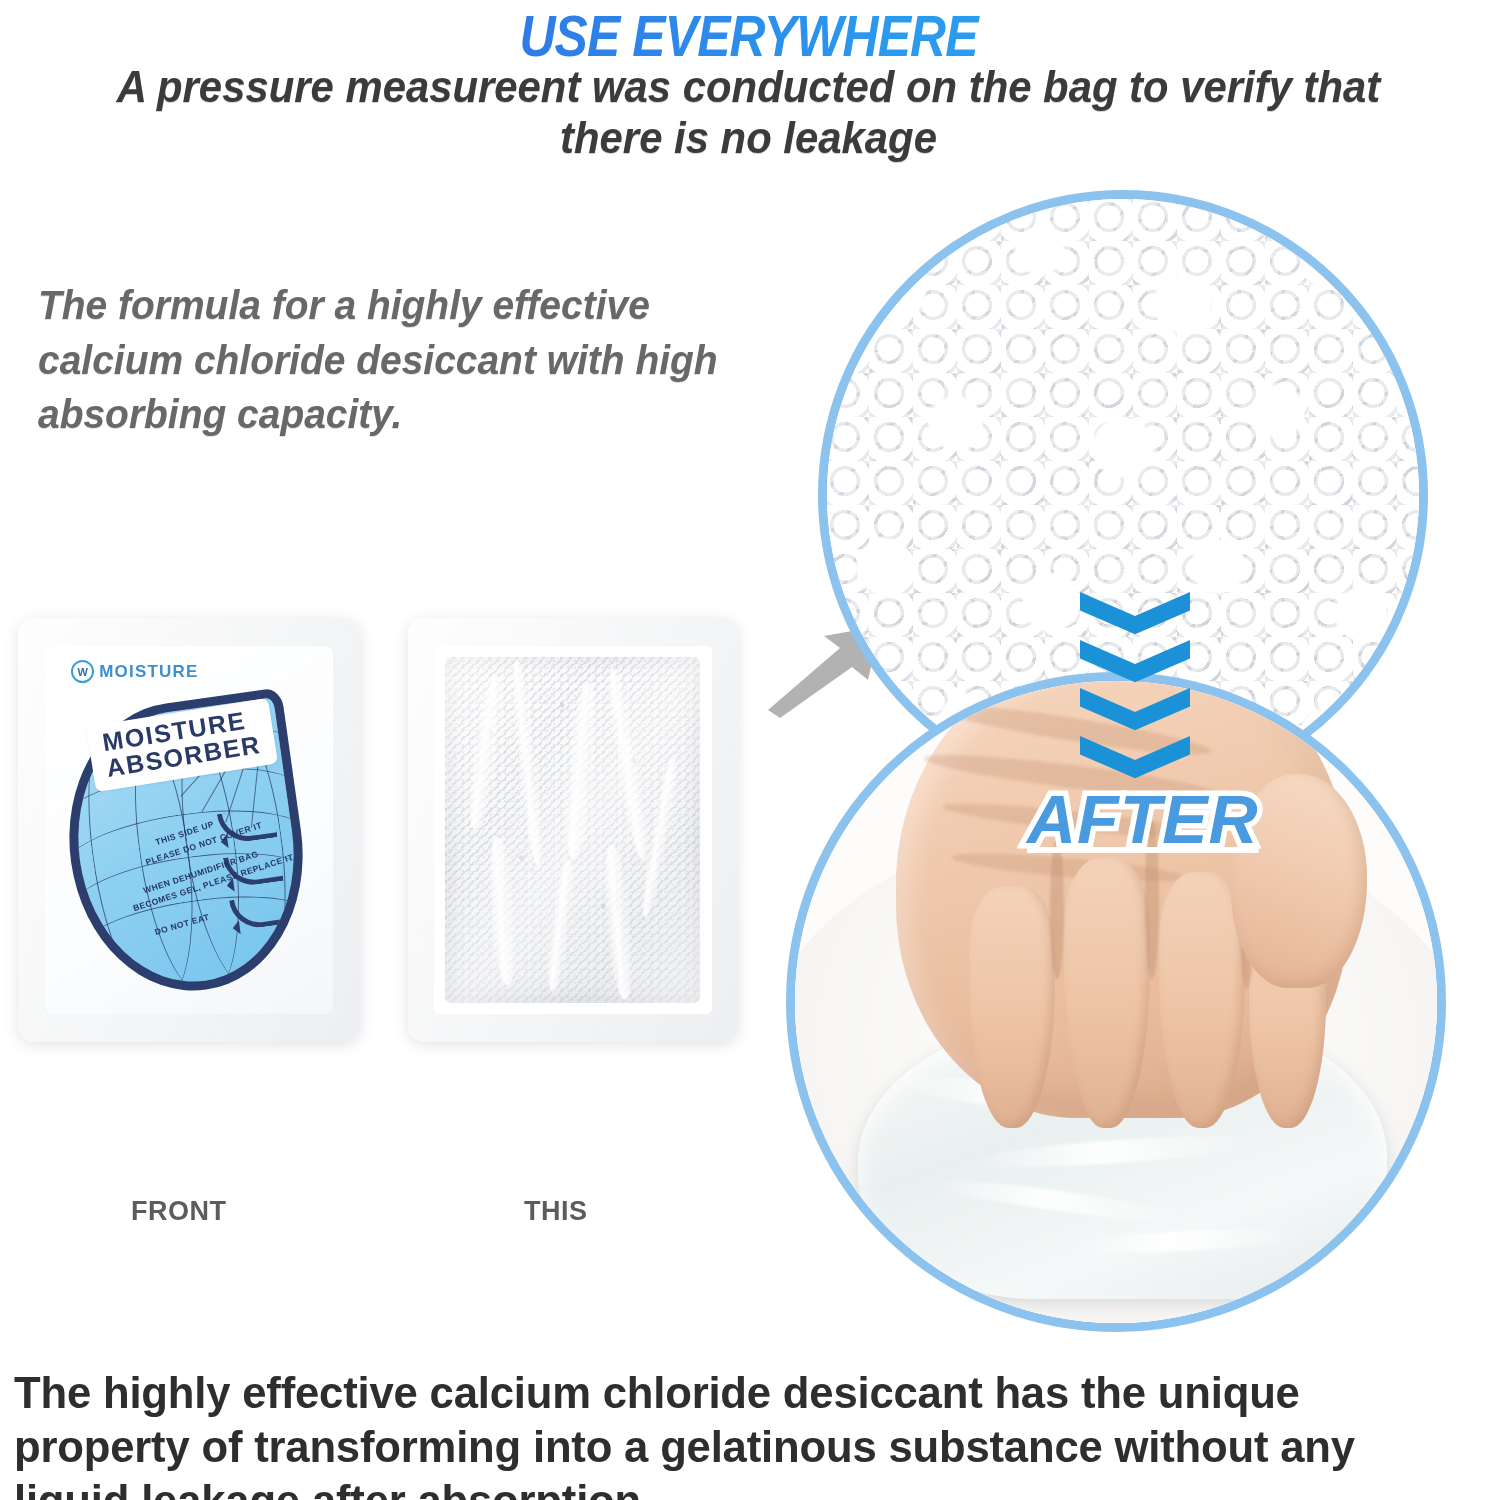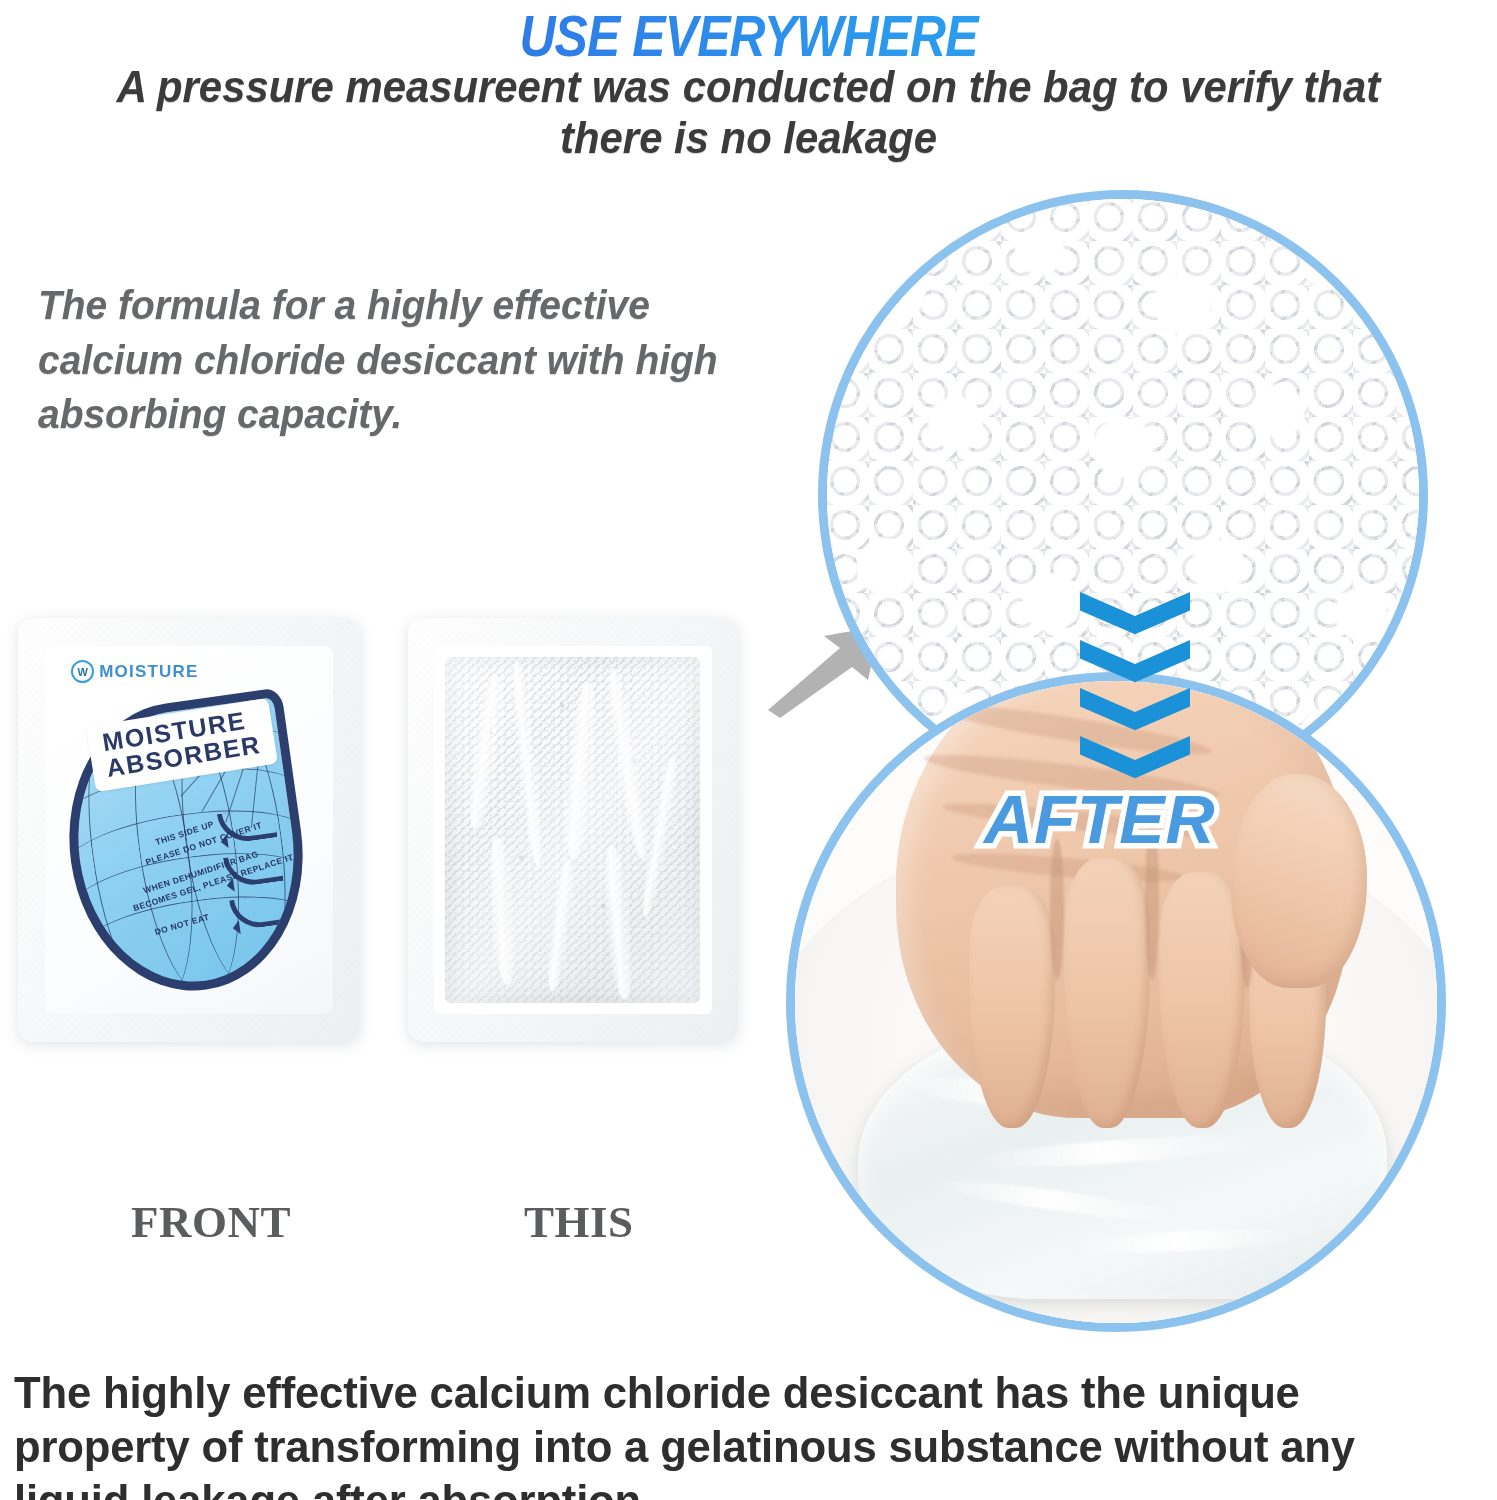--- a/index.html
+++ b/index.html
@@ -184,23 +184,23 @@
   }
   #film-sheen {
     position:absolute; inset:0;
     background:linear-gradient(125deg, rgba(255,255,255,0.55) 0%, rgba(255,255,255,0.05) 32%, rgba(255,255,255,0.4) 52%, rgba(255,255,255,0.05) 74%, rgba(255,255,255,0.5) 100%);
     border-radius:6px;
   }
 
   
   .face-caption {
     position:absolute; top:1196px;
-    font-size:45px; font-weight:bold; color:#5a5c5e;
+    font-size:27px; font-weight:bold; color:#5a5c5e;
     letter-spacing:0.5px;
-    font-family:Liberation Serif, serif;
+    font-family:Liberation Sans, sans-serif;
   }
   #caption-front { left:131px; }
   #caption-back  { left:524px; }
 
   
   #pointer-arrow {
     position:absolute; left:768px; top:622px;
     width:118px; height:96px;
   }
 
@@ -302,21 +302,21 @@
     font-size:68px; font-weight:bold; font-style:italic;
     color:#4a9ae0;
     font-family:"Liberation Sans", sans-serif;
     letter-spacing:1px;
     -webkit-text-stroke:11px #ffffff;
     paint-order:stroke fill;
     z-index:6;
     white-space:nowrap;
   }
   #label-before { left:1002px; top:465px; }
-  #label-after  { left:984px; top:780px; }
+  #label-after  { left:1027px; top:780px;text-decoration:underline; }
 
   
   #chevron-stack {
     position:absolute; left:1080px; top:592px;
     z-index:7;
     display:flex; flex-direction:column; gap:2px;
   }
   .chevron {
     width:110px; height:46px;
     background:#1b92d8;

